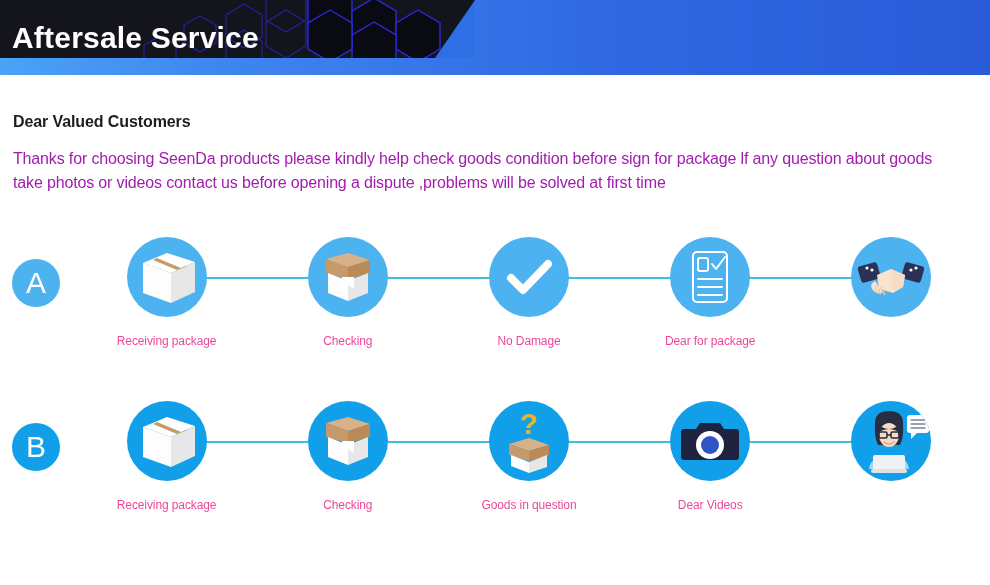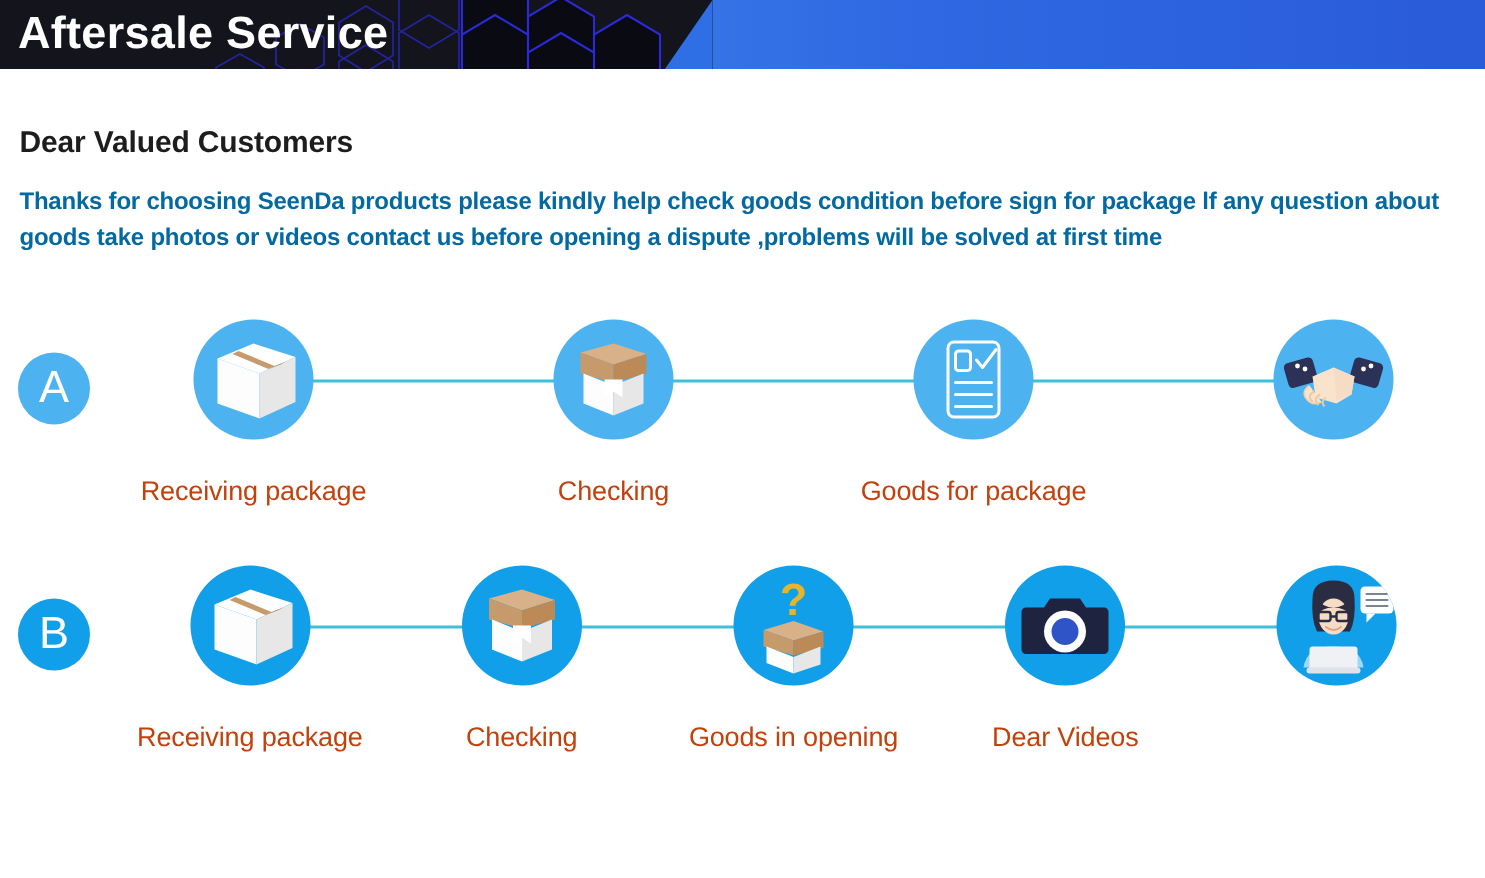--- a/index.html
+++ b/index.html
@@ -6,21 +6,21 @@
   html, body {
     width: 990px; height: 585px;
     background: #ffffff;
     font-family: "Liberation Sans", "DejaVu Sans", sans-serif;
     overflow: hidden;
   }
 
   
   .header {
     position: relative;
-    width: 990px; height: 46px;
+    width: 990px; height: 75px;
     background: linear-gradient(90deg, #4aa3f7 0%, #3f86ef 22%, #2f68e2 62%, #2a5bd8 100%);
     overflow: hidden;
   }
   .header-dark {
     position: absolute; left: 0; top: 0;
     width: 475px; height: 58px;
     background: #14141c;
     overflow: hidden;
   }
   .header-dark::after {
@@ -42,33 +42,32 @@
     font-size: 30px;
     font-weight: bold;
     letter-spacing: 0.2px;
     z-index: 5;
     white-space: nowrap;
   }
 
   
   .intro { padding: 38px 12px 0 13px; }
   .intro-title {
-    font-size: 20px;
+    font-size: 16px;
     font-weight: bold;
     color: #1d1d1d;
     letter-spacing: -0.1px;
   }
   .intro-body {
     margin-top: 16px;
     font-size: 16px;
     line-height: 24px;
-    color: #0369a1;
+    color: #a21caf;
     letter-spacing: -0.15px;
     max-width: 952px;
-    font-weight: bold;
   }
 
   
   .flow-row {
     position: relative;
     height: 150px;
     margin-top: 6px;
   }
   .row-a { margin-top: 42px; }
   .row-b { margin-top: 14px; }
@@ -103,24 +102,24 @@
   }
   .step-circle {
     width: 80px; height: 80px;
     border-radius: 50%;
     position: relative;
     display: flex; align-items: center; justify-content: center;
     overflow: hidden;
     z-index: 3;
   }
   .step-label {
-    margin-top: 24px;
-    font-size: 18px;
+    margin-top: 14px;
+    font-size: 12px;
     line-height: 20px;
-    color: #c2410c;
+    color: #ec4899;
     text-align: center;
     letter-spacing: -0.1px;
     white-space: pre-line;
   }
 
   
   .connector {
     position: absolute;
     left: 132px;
     right: 68px;
@@ -188,33 +187,41 @@
           <polygon points="18,22 40,30 40,42 18,36" fill="#c79a6b"></polygon>
           <polygon points="40,30 62,23 62,36 40,42" fill="#bb8a57"></polygon>
           <polygon points="20,36 40,44 40,64 20,56" fill="#fdfdfd"></polygon>
           <polygon points="40,44 60,36 60,56 40,64" fill="#e7e7e7"></polygon>
           <polygon points="34,40 46,40 46,52 40,48 34,52" fill="#ffffff"></polygon>
         </svg>
       </div>
       <div class="step-label">Checking</div>
     </div>
 
+    <div class="step">
+      <div class="step-circle" style="background:#4cb3f0;">
+        <svg viewBox="0 0 80 80" width="80" height="80">
+          <polyline points="22,41 34,53 59,27" fill="none" stroke="#ffffff" stroke-width="8" stroke-linecap="round" stroke-linejoin="round"></polyline>
+        </svg>
+      </div>
+      <div class="step-label">No Damage</div>
+    </div>
 
     <div class="step">
       <div class="step-circle" style="background:#4cb3f0;">
         <svg viewBox="0 0 80 80" width="80" height="80">
           <rect x="23" y="15" width="34" height="50" rx="4" fill="none" stroke="#ffffff" stroke-width="2"></rect>
           <rect x="28" y="21" width="10" height="13" rx="2" fill="none" stroke="#ffffff" stroke-width="2"></rect>
           <polyline points="42,27 46,32 55,20" fill="none" stroke="#ffffff" stroke-width="2" stroke-linecap="round" stroke-linejoin="round"></polyline>
           <line x1="28" y1="42" x2="52" y2="42" stroke="#ffffff" stroke-width="2" stroke-linecap="round"></line>
           <line x1="28" y1="50" x2="52" y2="50" stroke="#ffffff" stroke-width="2" stroke-linecap="round"></line>
           <line x1="28" y1="58" x2="52" y2="58" stroke="#ffffff" stroke-width="2" stroke-linecap="round"></line>
         </svg>
       </div>
-      <div class="step-label">Goods for package</div>
+      <div class="step-label">Dear for package</div>
     </div>
 
     <div class="step">
       <div class="step-circle" style="background:#4cb3f0;">
         <svg viewBox="0 0 80 80" width="80" height="80">
           <rect x="8" y="27" width="20" height="17" rx="3" fill="#2b3157" transform="rotate(-16 18 35)"></rect>
           <rect x="52" y="27" width="20" height="17" rx="3" fill="#2b3157" transform="rotate(16 62 35)"></rect>
           <circle cx="16" cy="31" r="1.6" fill="#ffffff"></circle>
           <circle cx="21" cy="33" r="1.6" fill="#ffffff"></circle>
           <circle cx="60" cy="33" r="1.6" fill="#ffffff"></circle>
@@ -270,21 +277,21 @@
       <div class="step-circle" style="background:#109fe8;">
         <svg viewBox="0 0 80 80" width="80" height="80">
           <text x="40" y="33" text-anchor="middle" font-family="Liberation Sans, sans-serif" font-size="30" font-weight="bold" fill="#e8b52a">?</text>
           <polygon points="20,43 40,37 60,44 40,50" fill="#d9b188"></polygon>
           <polygon points="20,43 40,50 40,60 20,54" fill="#c79a6b"></polygon>
           <polygon points="40,50 60,44 60,55 40,60" fill="#bb8a57"></polygon>
           <polygon points="22,54 40,61 40,72 22,65" fill="#fdfdfd"></polygon>
           <polygon points="40,61 58,54 58,66 40,72" fill="#e7e7e7"></polygon>
         </svg>
       </div>
-      <div class="step-label">Goods in opening</div>
+      <div class="step-label">Goods in question</div>
     </div>
 
     <div class="step">
       <div class="step-circle" style="background:#109fe8;">
         <svg viewBox="0 0 80 80" width="80" height="80">
           <path d="M14,28 h12 l4,-6 h20 l4,6 h12 a3,3 0 0 1 3,3 v25 a3,3 0 0 1 -3,3 h-52 a3,3 0 0 1 -3,-3 v-25 a3,3 0 0 1 3,-3 z" fill="#1e2340"></path>
           <circle cx="40" cy="44" r="14" fill="#ffffff"></circle>
           <circle cx="40" cy="44" r="9" fill="#2f54c8"></circle>
         </svg>
       </div>

